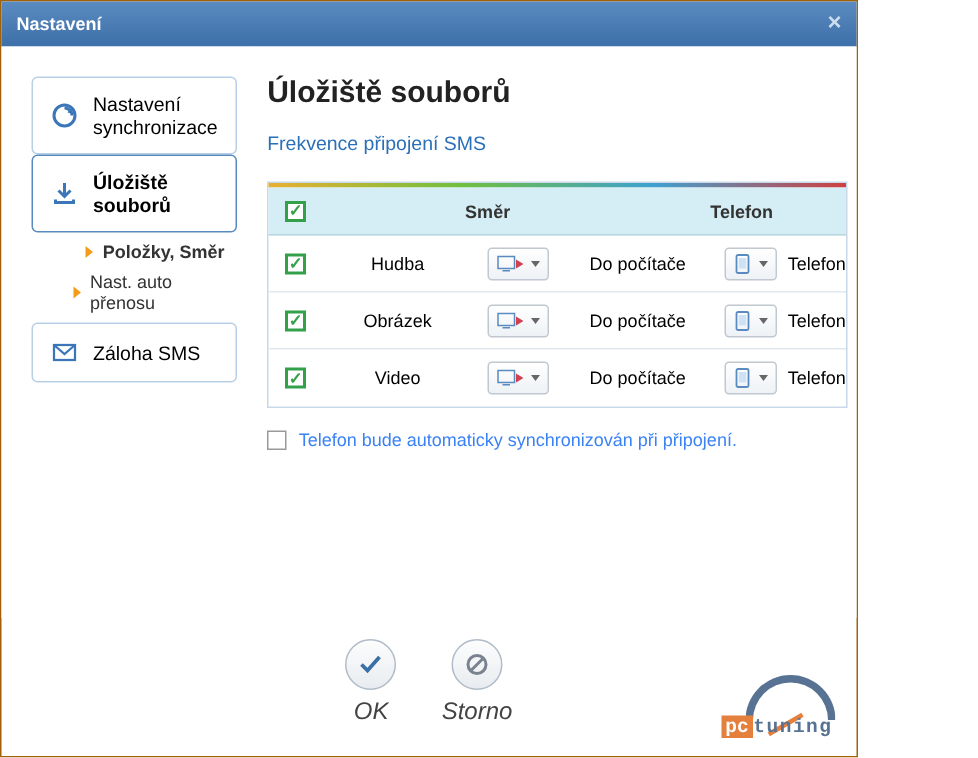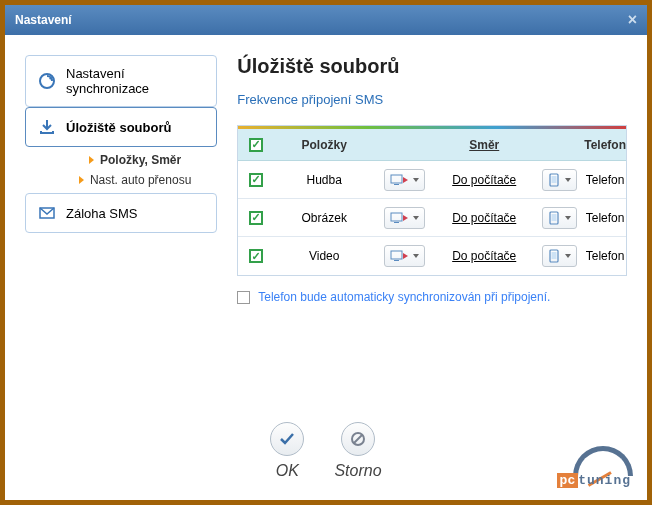--- a/index.html
+++ b/index.html
@@ -1,17 +1,17 @@
 <!DOCTYPE html>
 <html><head>
 <meta charset="utf-8">
 <style>
 * { box-sizing: border-box; margin: 0; padding: 0; }
 body { font-family: Arial, sans-serif; font-size: 12px; background: #fff; }
-.window { width: 652px; height: 505px; border: 5px solid #a16207; display: flex; flex-direction: column; position: relative; }
+.window { width: 572px; height: 505px; border: 1px solid #a16207; display: flex; flex-direction: column; position: relative; }
 .titlebar { height: 30px; background: linear-gradient(#5a8bc0, #3d6fa8); color: #fff; display: flex; align-items: center; padding: 0 10px; font-weight: bold; font-size: 12px; }
 .titlebar .close { margin-left: auto; font-size: 16px; cursor: pointer; color: #cde; }
 .body { flex: 1; display: flex; padding: 20px 20px 10px 20px; gap: 20px; background: #fff; position: relative; }
 .sidebar { width: 210px; display: flex; flex-direction: column; gap: 0; }
 .side-btn { border: 1px solid #b8cfe8; border-radius: 4px; padding: 10px 12px; display: flex; align-items: center; gap: 10px; cursor: pointer; background: #fff; font-size: 13px; }
 .side-btn.active { border: 1px solid #5a8bc0; font-weight: bold; }
 .side-btn .icon { width: 18px; height: 18px; display: flex; align-items: center; justify-content: center; }
 .sub-items { padding: 6px 0 6px 28px; display: flex; flex-direction: column; gap: 6px; }
 .sub-item { display: flex; align-items: center; gap: 6px; cursor: pointer; color: #333; font-size: 12px; justify-content: center; }
 .sub-item.active { font-weight: bold; }
@@ -19,21 +19,21 @@
 .content { flex: 1; }
 .content h1 { font-size: 20px; font-weight: bold; margin-bottom: 14px; color: #222; }
 .link { color: #2a6fb8; cursor: pointer; font-size: 13px; display: inline-block; margin-bottom: 18px; }
 .table-wrap { border: 1px solid #c8d8e8; }
 .rainbow { height: 3px; background: linear-gradient(to right, #e8b030, #6fbf3f, #3fa0d0, #d03f3f); }
 .thead { display: flex; background: #d5edf4; align-items: center; height: 32px; border-bottom: 1px solid #b8d8e0; }
 .thead .th, .trow .td { text-align: center; }
 .col-chk { width: 36px; text-align: center; }
 .col-item { width: 100px; }
 .col-dir { width: 60px; }
-.col-dirtxt { width: 100px; text-decoration: underline; }
+.col-dirtxt { width: 100px; }
 .col-phone { width: 50px; }
 .col-phonetxt { flex: 1; }
 .thead .th { font-weight: bold; color: #333; }
 .trow { display: flex; align-items: center; height: 38px; border-bottom: 1px solid #e0e8f0; }
 .trow:last-child { border-bottom: none; }
 .chk { width: 14px; height: 14px; border: 2px solid #33a04a; display: inline-flex; align-items: center; justify-content: center; color: #33a04a; font-size: 11px; font-weight: bold; background: #fff; cursor: pointer; }
 .dropdown-btn { border: 1px solid #c0c8d0; border-radius: 3px; padding: 3px 5px; display: inline-flex; align-items: center; gap: 3px; cursor: pointer; background: linear-gradient(#fff, #eef2f6); }
 .dropdown-btn .caret { width: 0; height: 0; border-left: 3px solid transparent; border-right: 3px solid transparent; border-top: 4px solid #666; margin-left: 2px; }
 .auto-sync { display: flex; align-items: center; gap: 8px; margin-top: 14px; color: #3b82f6; }
 .auto-sync .box { width: 13px; height: 13px; border: 1px solid #999; background: #fff; cursor: pointer; }
@@ -108,21 +108,20 @@
     <div class="content">
       <h1>Úložiště souborů</h1>
       <a class="link">Frekvence připojení SMS</a>
 
       <div class="table-wrap">
         <div class="rainbow"></div>
         <div class="thead">
           <div class="th col-chk">
             <span class="chk">✓</span>
           </div>
-          <div class="th col-item">Položky</div>
           <div class="th col-dir"></div>
           <div class="th col-dirtxt">Směr</div>
           <div class="th col-phone"></div>
           <div class="th col-phonetxt">Telefon</div>
         </div>
 
         <div class="trow">
           <div class="td col-chk"><span class="chk">✓</span></div>
           <div class="td col-item">Hudba</div>
           <div class="td col-dir">

